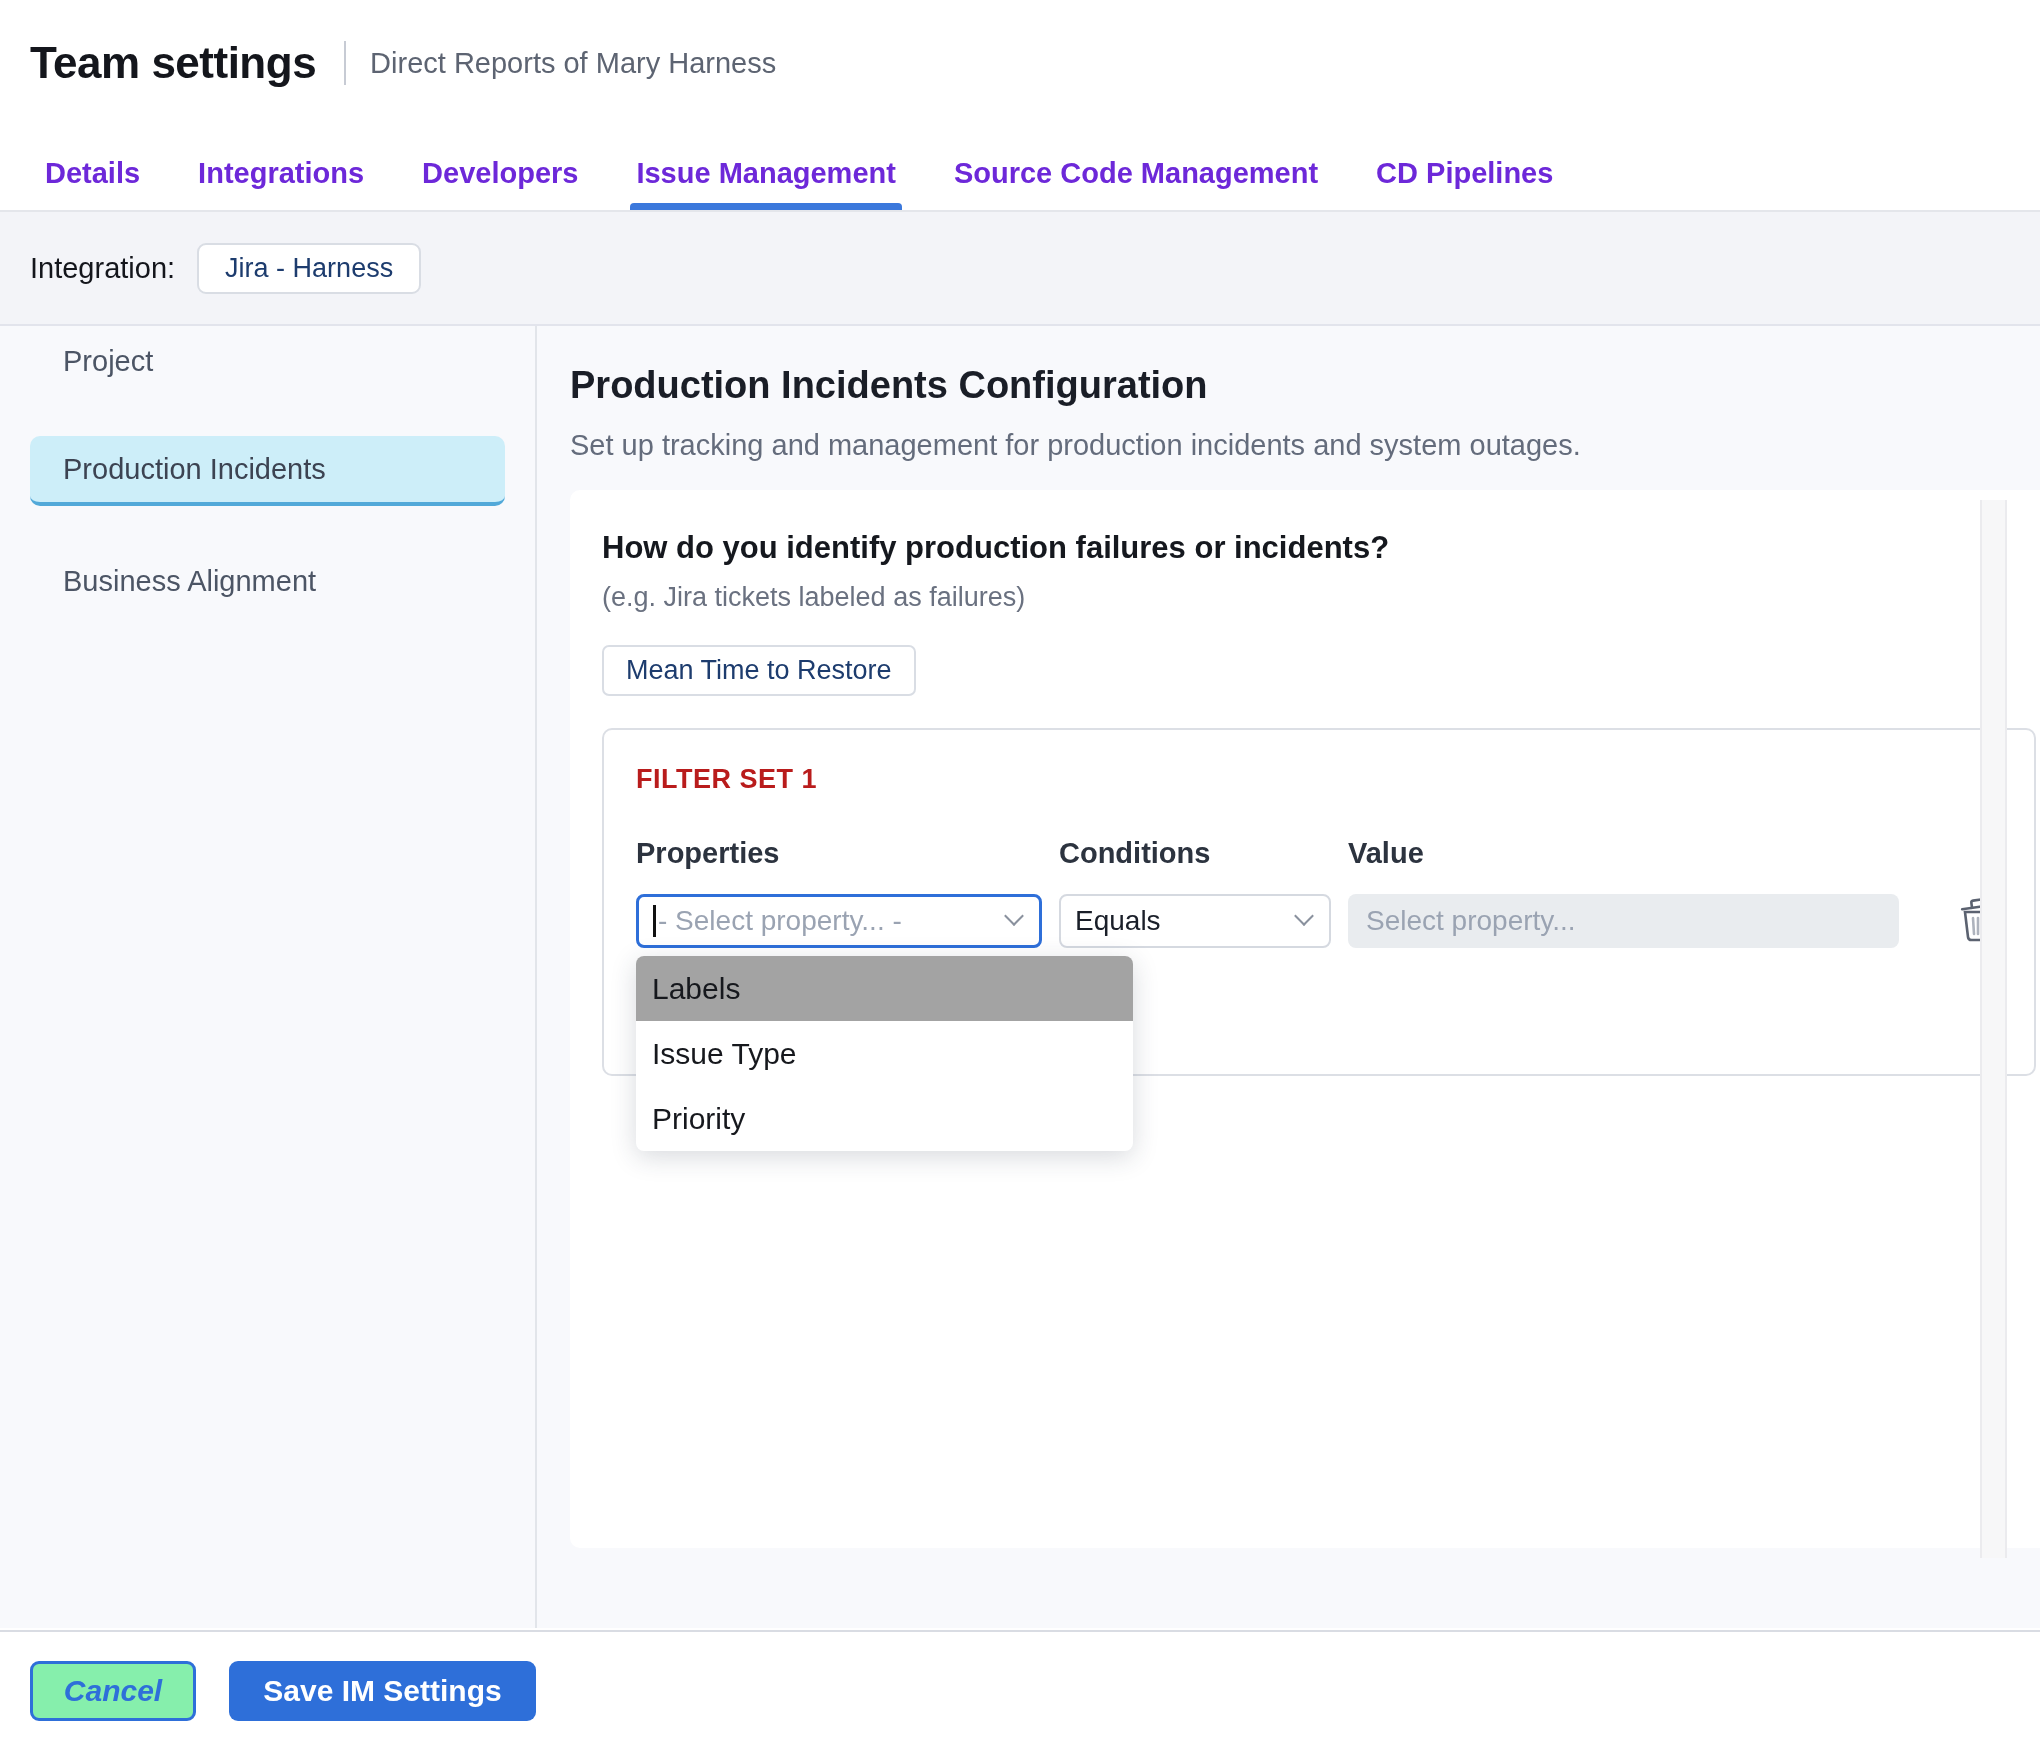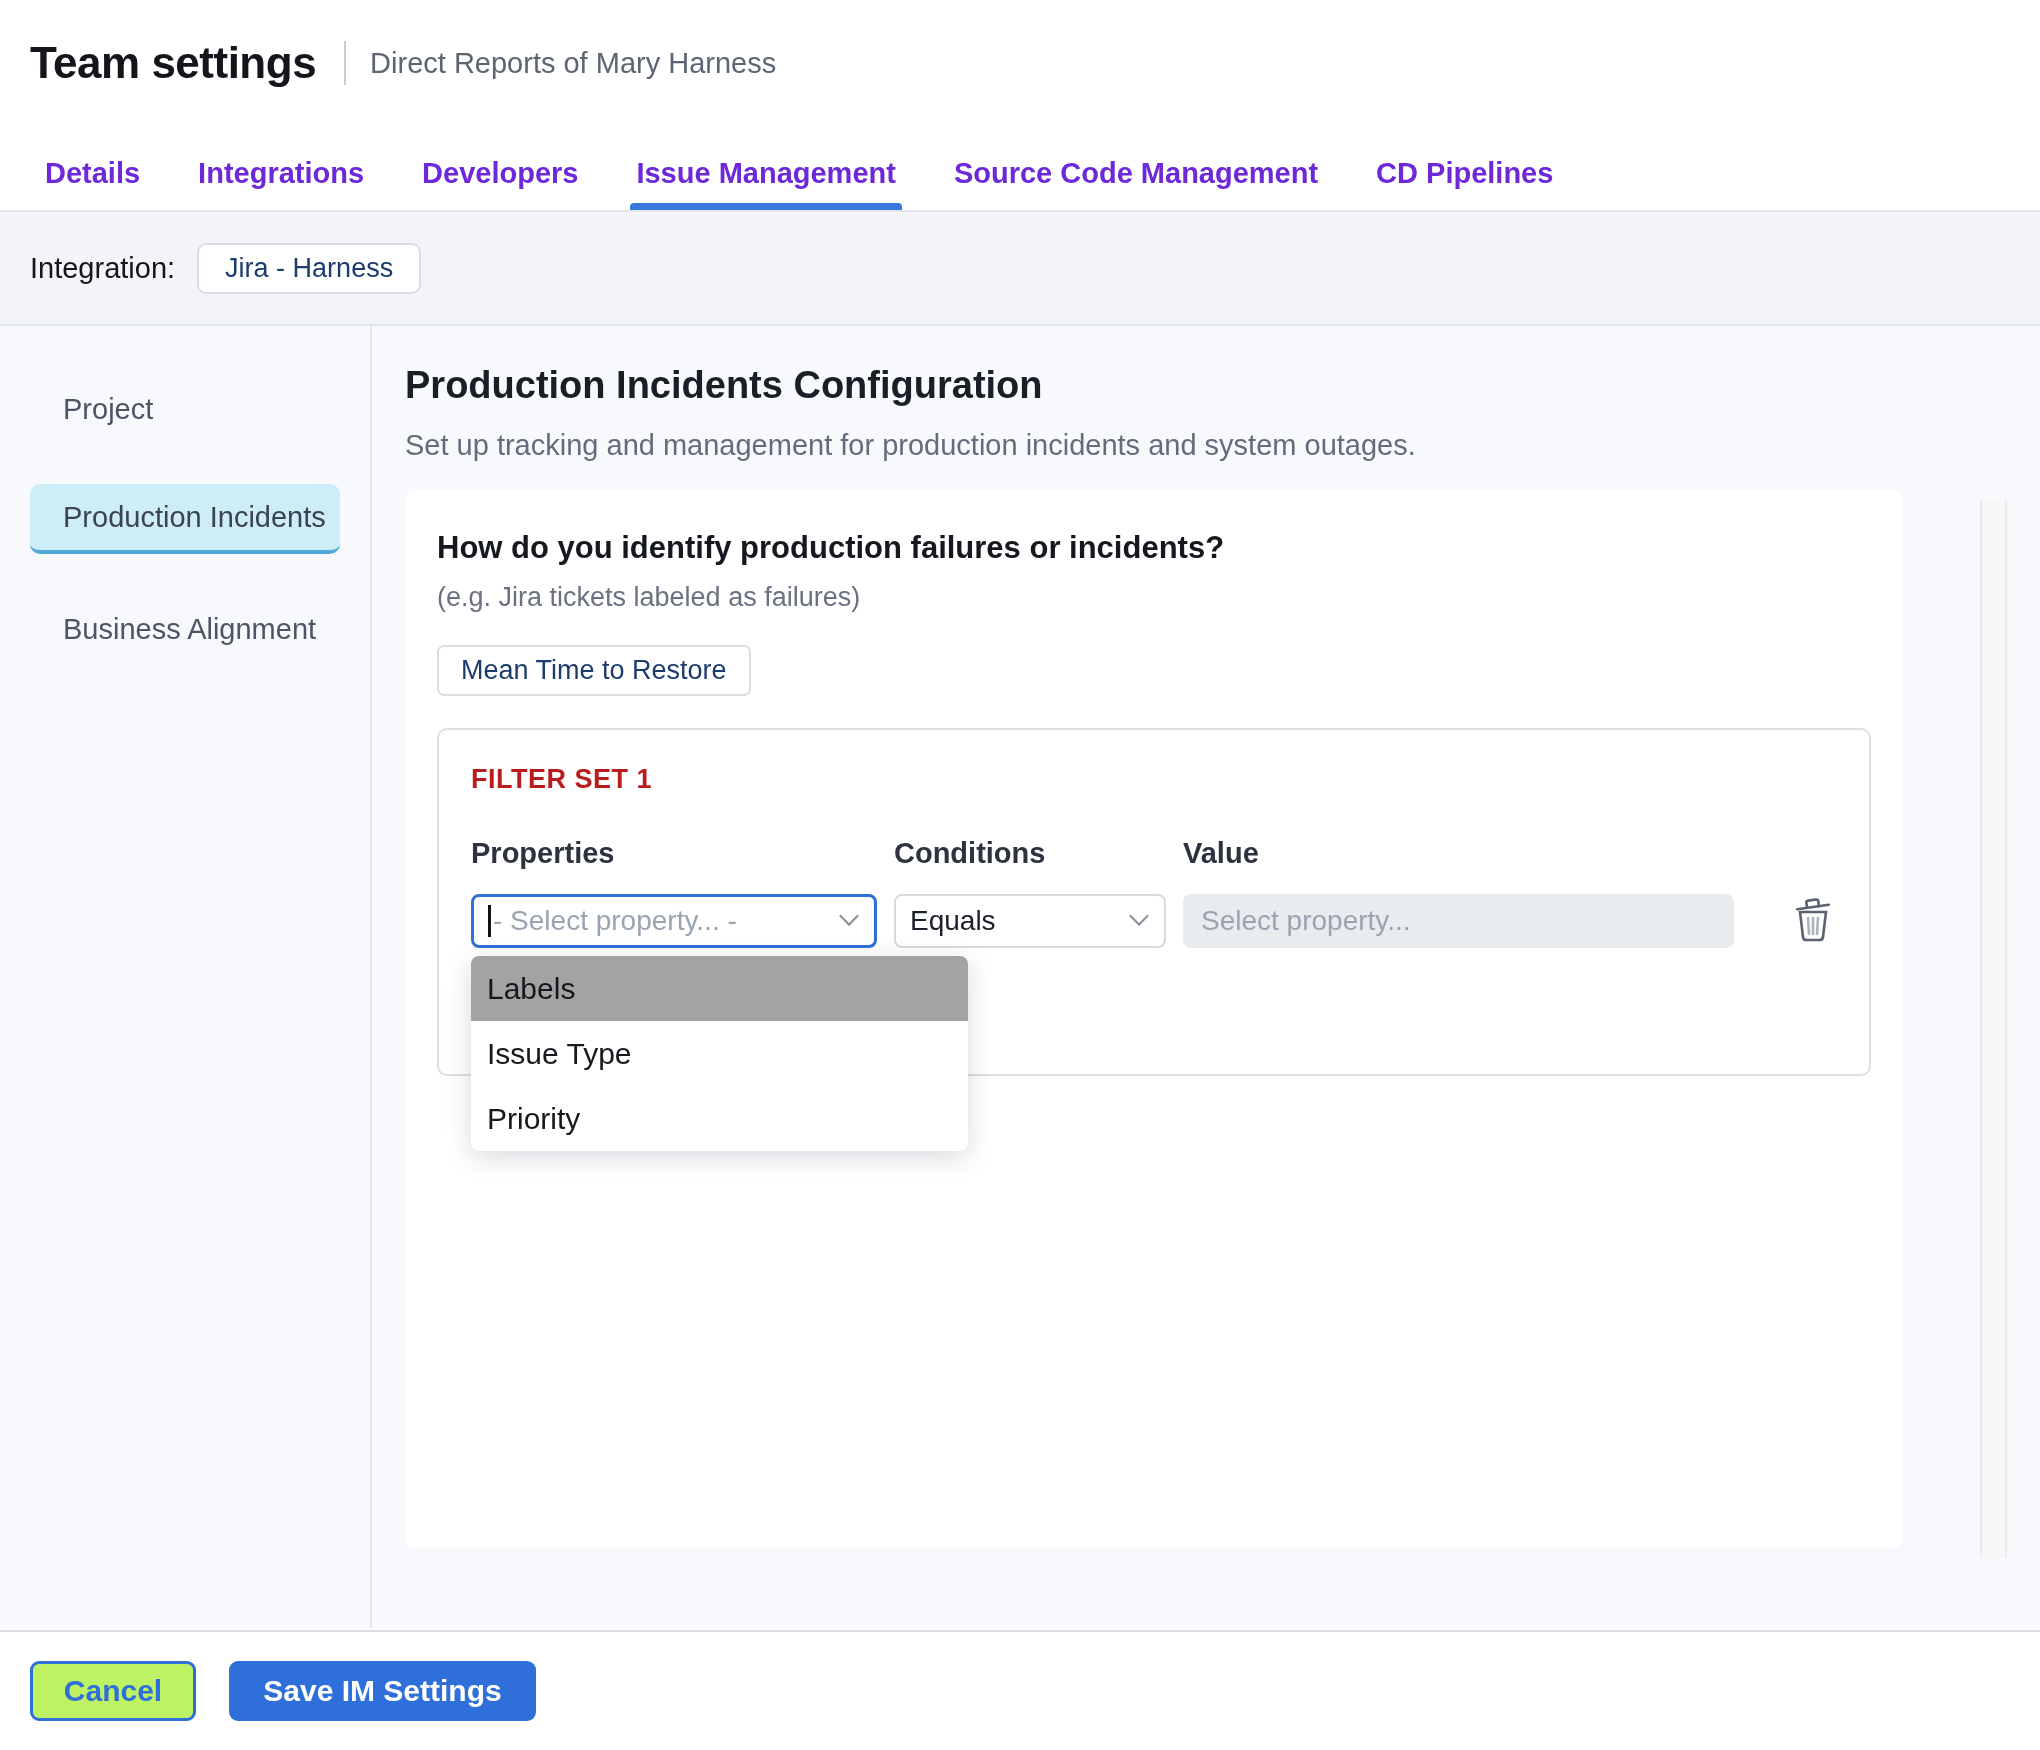--- a/index.html
+++ b/index.html
@@ -20,21 +20,21 @@
   .tab { font-size:29px; font-weight:bold; color:#6d28d9; position:relative; height:100%; display:flex; align-items:center; cursor:pointer; }
   .tab.active::after { content:""; position:absolute; left:-6px; right:-6px; bottom:0; height:7px; background:#3b78dc; border-radius:4px 4px 0 0; }
 
   
   .integration-band { height:114px; background:#f3f4f8; border-bottom:2px solid #e2e4ec; display:flex; align-items:center; padding-left:30px; }
   .integration-label { font-size:29px; color:#14161c; }
   .integration-chip { margin-left:22px; background:#ffffff; border:2px solid #d9dde4; border-radius:9px; padding:8px 26px; font-size:27px; color:#1d3c6e; }
 
   
   .body-wrap { display:flex; height:1302px; background:#f8f9fc; }
-  .sidebar { width:372px; border-right:2px solid #e2e5ea; padding-top:48px; flex-shrink:0; }
+  .sidebar { width:537px; border-right:2px solid #e2e5ea; flex-shrink:0; }
   .side-item { height:70px; display:flex; align-items:center; padding-left:63px; font-size:29px; color:#4c5565; margin:0 30px 40px 30px; border-radius:10px; cursor:pointer; }
   .side-item.active { background:#cdeef9; border-bottom:4px solid #52a9d9; color:#3c4352; }
   .side-item .lbl { white-space:nowrap; }
   .side-item { padding-left:33px; }
 
   .content { flex:1; padding:38px 0 0 33px; position:relative; }
   .main-title { font-size:38px; font-weight:bold; color:#1a1e27; }
   .main-subtitle { font-size:29px; color:#646c7c; margin-top:22px; }
 
   
@@ -65,21 +65,21 @@
 
   
   .dd-anchor { position:relative; }
   .dropdown { position:absolute; top:62px; left:0; width:497px; background:#ffffff; border-radius:8px; box-shadow:0 6px 26px rgba(40,50,70,0.18); z-index:5; padding:0; overflow:hidden; }
   .dd-option { height:65px; display:flex; align-items:center; padding-left:16px; font-size:30px; color:#16181d; cursor:pointer; }
   .dd-option.highlight { background:#a3a3a3; }
 
   
   .footer { position:absolute; left:0; bottom:0; width:100%; height:120px; background:#ffffff; border-top:2px solid #d9dce3; display:flex; align-items:center; padding-left:30px; gap:33px; }
   .btn { height:60px; border-radius:9px; font-size:30px; font-weight:bold; display:flex; align-items:center; justify-content:center; cursor:pointer; font-family:"Liberation Sans", sans-serif; }
-  .btn-outline { width:166px; background:#bef264; border:3px solid #2e6fd9; color:#2e6fd9; }
+  .btn-outline { width:166px; background:#86efac; border:3px solid #2e6fd9; color:#2e6fd9;font-style:italic; }
   .btn-solid { width:307px; background:#2e6fd9; border:none; color:#ffffff; }
 </style>
 </head>
 <body>
 
 <div class="header">
   <div class="title-row">
     <div class="page-title">Team settings</div>
     <div class="title-sep"></div>
     <div class="page-subtitle">Direct Reports of Mary Harness</div>

